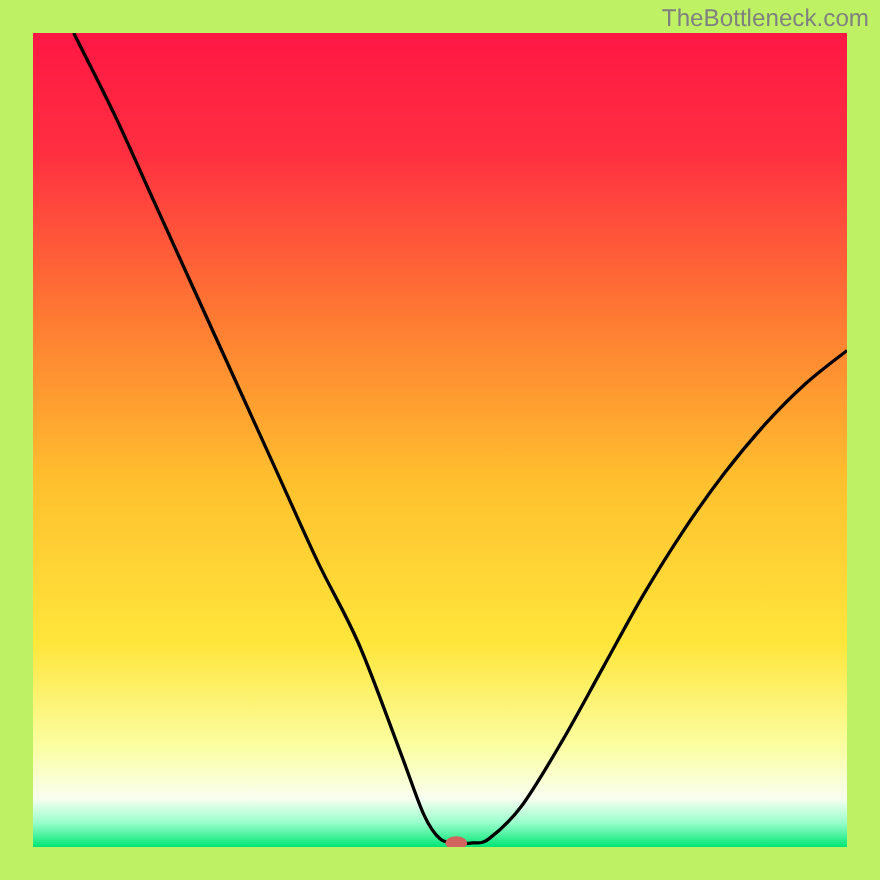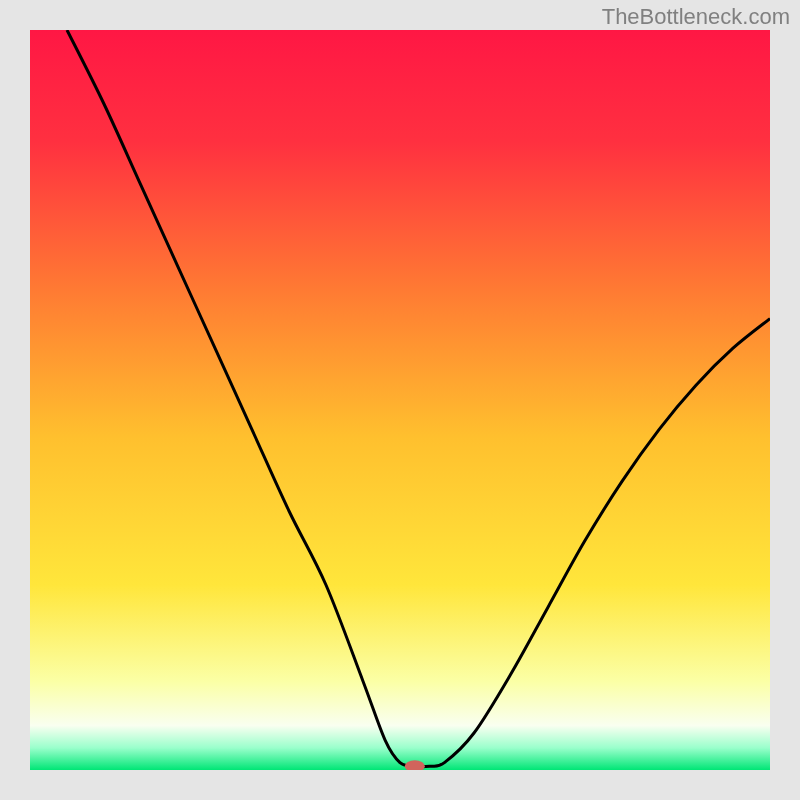--- a/index.html
+++ b/index.html
@@ -10,21 +10,21 @@
     background: #000;
     overflow: hidden;
     font-family: Arial, Helvetica, sans-serif;
   }
   .frame {
     position: absolute;
     left: 0;
     top: 0;
     width: 800px;
     height: 800px;
-    background: #e5e5e5;
+    background: #bef264;
     text-align: right;
   }
   .watermark {
     position: absolute;
     top: 4px;
     right: 10px;
     color: #808080;
     font-size: 22px;
     font-weight: 500;
     letter-spacing: 0px;

